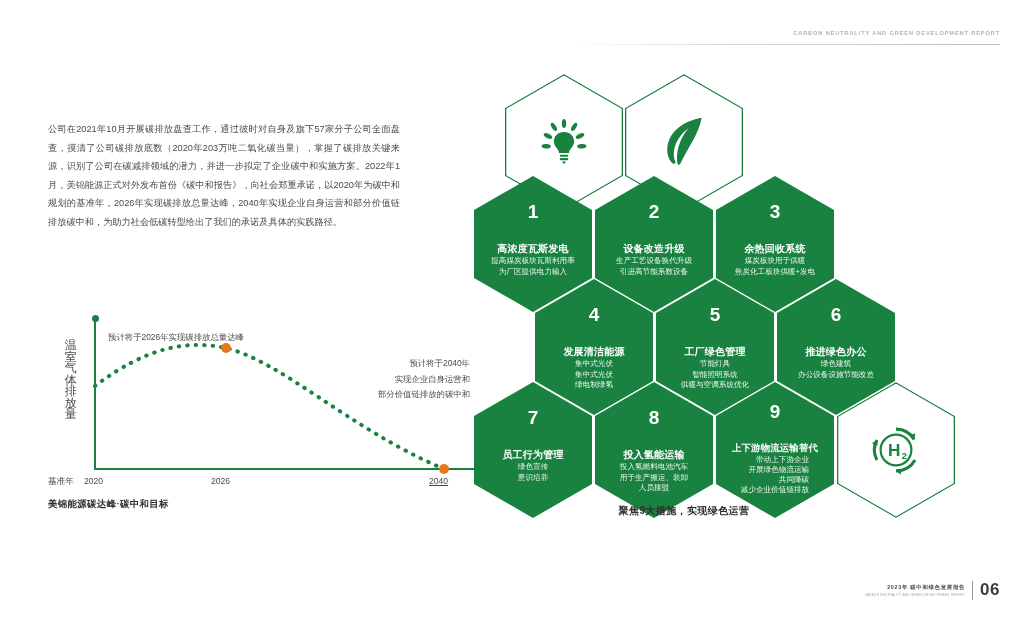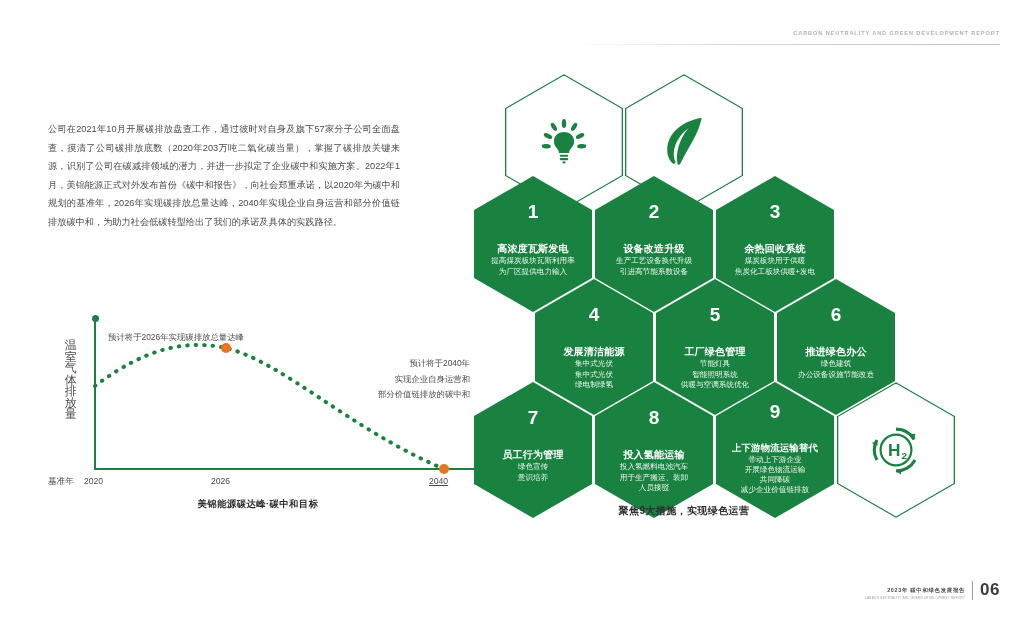--- a/index.html
+++ b/index.html
@@ -31,21 +31,21 @@
   .axis-y{position:absolute;left:46px;top:0px;width:1.6px;height:152px;background:#1a8240;}
   .axis-x{position:absolute;left:46px;top:150px;width:394px;height:1.6px;background:#1a8240;}
   .ylabel{position:absolute;left:16px;top:22px;width:14px;font-size:12px;
       line-height:11.5px;color:#4a4a4a;text-align:center;letter-spacing:.5px;}
   .dot-end{position:absolute;width:7px;height:7px;border-radius:50%;background:#1a8240;}
   .mk{position:absolute;width:10px;height:10px;border-radius:50%;background:#e8761e;}
   .ann{position:absolute;font-size:8.4px;line-height:15px;color:#4a4a4a;white-space:nowrap;}
   .ann-r{position:absolute;font-size:8.4px;line-height:15.5px;color:#4a4a4a;
       text-align:right;white-space:nowrap;}
   .tick{position:absolute;font-size:8.6px;color:#4a4a4a;white-space:nowrap;text-align:center;}
-  .chart-title{position:absolute;left:0;top:180px;width:420px;text-align:center;
+  .chart-title{position:absolute;left:0;top:180px;width:420px;text-align:left;
       font-size:9.4px;font-weight:bold;color:#2e2e2e;letter-spacing:.4px;}
 
   
   .hexwrap{position:absolute;left:474px;top:74px;width:420px;height:460px;}
   .hex{position:absolute;width:118px;height:136px;
        clip-path:polygon(50% 0%,100% 25%,100% 75%,50% 100%,0% 75%,0% 25%);
        background:#1a8240;color:#fff;box-sizing:border-box;
        display:flex;flex-direction:column;align-items:center;}
   .hex.outline{background:#ffffff;}
   .hex.outline .hexline{position:absolute;inset:0;
@@ -56,21 +56,21 @@
        background:#ffffff;}
   .hex .num{font-size:19px;font-weight:bold;line-height:1;margin-top:26px;}
   .hex .ttl{font-size:10px;font-weight:bold;margin-top:21px;letter-spacing:.2px;white-space:nowrap;}
   .hex .sub{font-size:7.6px;line-height:10.6px;margin-top:0;text-align:center;
        white-space:nowrap;color:#eaf5ee;}
   .icon-c{position:absolute;inset:0;display:flex;align-items:center;justify-content:center;}
   .caption{position:absolute;left:474px;top:504px;width:420px;text-align:center;
        font-size:10px;font-weight:bold;color:#2e2e2e;letter-spacing:.4px;}
 
   
-  .ft{position:absolute;right:24px;bottom:20px;display:flex;align-items:flex-end;gap:7px;}
+  .ft{position:absolute;right:24px;bottom:20px;display:flex;align-items:center;gap:7px;}
   .ft-txt{text-align:right;}
   .ft-cn{font-size:5.4px;font-weight:bold;letter-spacing:.7px;color:#4a4a4a;white-space:nowrap;}
   .ft-en{font-size:2.9px;letter-spacing:.35px;color:#9a9a9a;white-space:nowrap;margin-top:2px;}
   .ft-bar{width:1px;height:19px;background:#9a9a9a;}
   .ft-pg{font-size:17px;font-weight:bold;color:#3c3c3c;letter-spacing:.5px;}
 </style>
 </head>
 <body>
 
 <div class="page">
@@ -207,21 +207,21 @@
       <div class="ttl">投入氢能运输</div>
       <div class="sub">
         <div>投入氢燃料电池汽车</div>
           <div>用于生产搬运、装卸</div>
           <div>人员接驳</div>
       </div>
     </div>
     <div class="hex" style="left:242px;top:308px;">
       <div class="num" style="margin-top:20px;">9</div>
       <div class="ttl" style="font-size:9.4px;">上下游物流运输替代</div>
-      <div class="sub" style="line-height:10px;">
+      <div class="sub" style="line-height:10px;text-align:right;">
         <div>带动上下游企业</div>
           <div>开展绿色物流运输</div>
         <div>共同降碳</div>
           <div>减少企业价值链排放</div>
       </div>
     </div>
 
     <div class="hex outline" style="left:363px;top:308px;">
       <div class="hexline"></div>
         <div class="hexinner"></div>

